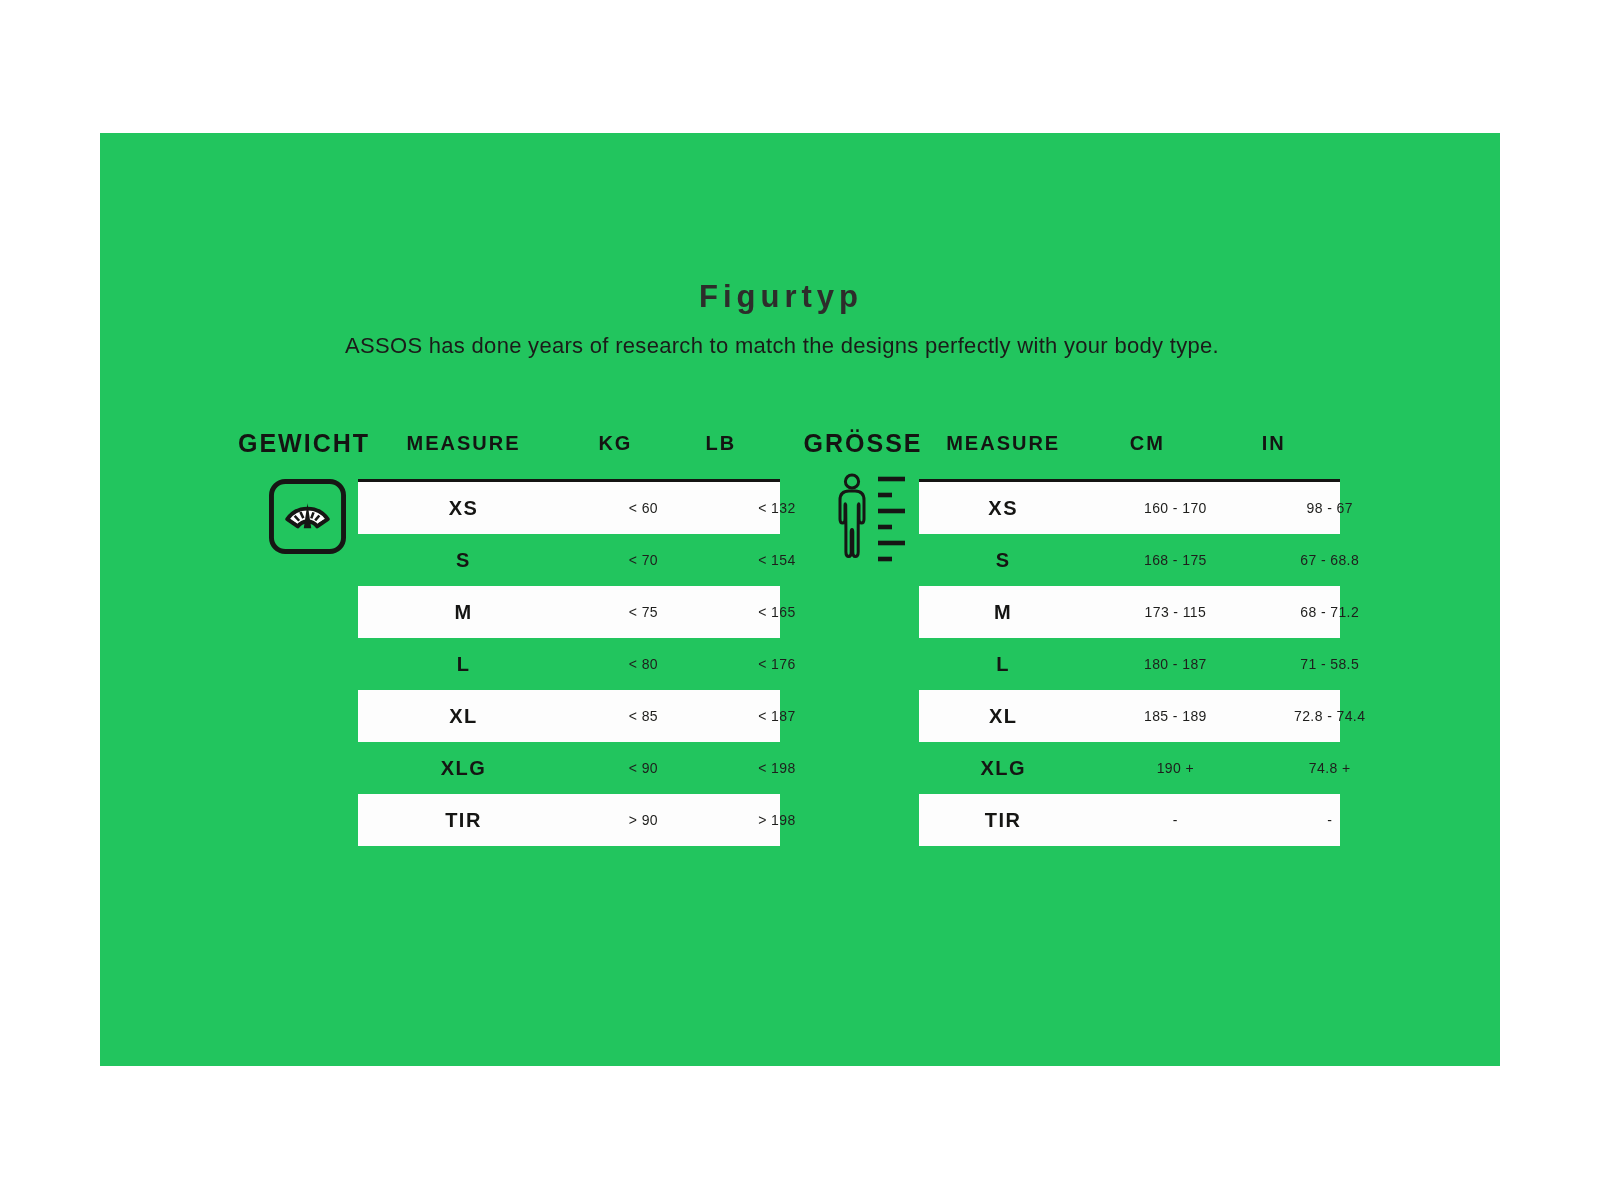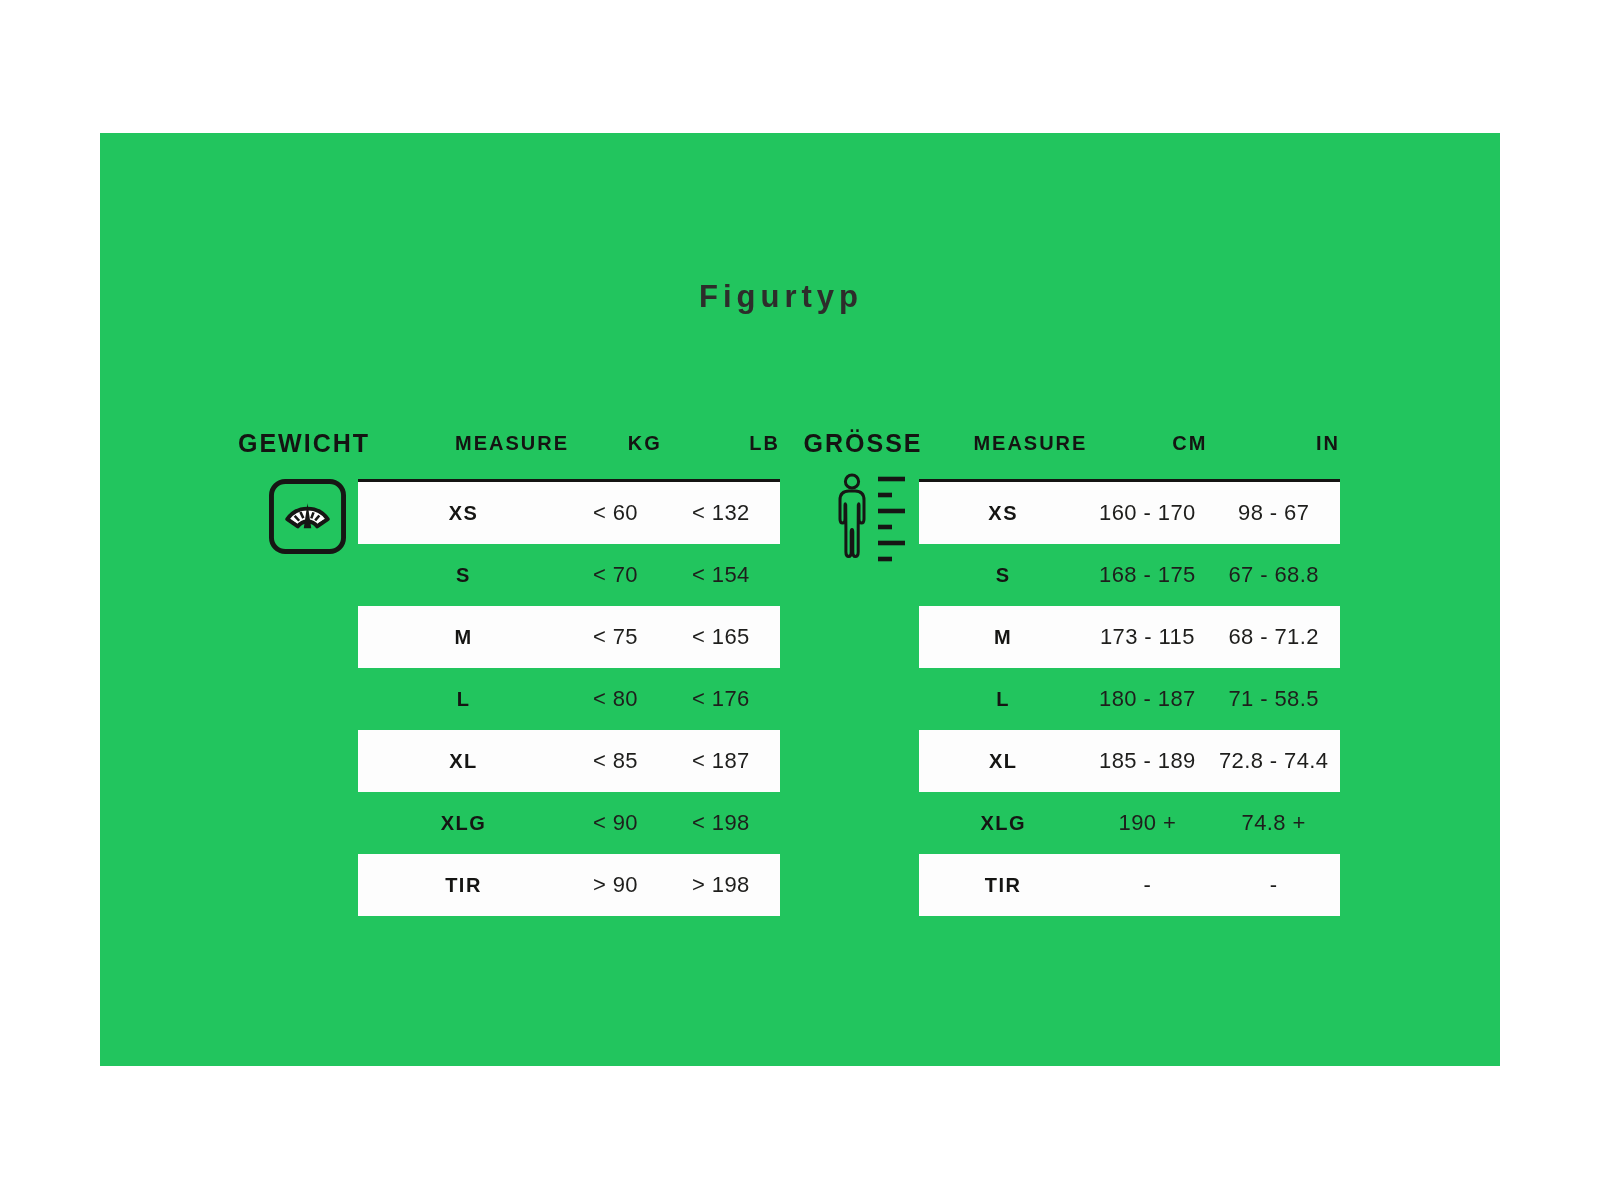--- a/index.html
+++ b/index.html
@@ -27,47 +27,48 @@
     transform:translateX(-50%);
     font-size:25px;font-weight:bold;letter-spacing:2px;color:#141412;
     white-space:nowrap;
   }
   .lbl-gewicht{left:204px;}
   .lbl-groesse{left:763px;}
   .hdr-grid{
     position:absolute;top:296px;height:28px;display:grid;align-items:center;
   }
   .hdr-grid span{
-    text-align:right;font-size:20px;font-weight:bold;letter-spacing:2px;color:#141412;
+    text-align:center;font-size:20px;font-weight:bold;letter-spacing:2px;color:#141412;
   }
   .hdr-left{left:258px;width:422px;grid-template-columns:50% 22% 28%;}
   .hdr-right{left:819px;width:421px;grid-template-columns:40% 28.5% 31.5%;}
   .stable{
     position:absolute;top:346px;border-top:3px solid #141412;
   }
   .stable-left{left:258px;width:422px;}
   .stable-right{left:819px;width:421px;}
   .trow{
-    display:grid;height:62px;align-items:center;
+    display:grid;height:52px;align-items:center;gap:28px;
   }
   .stable-left .trow{grid-template-columns:50% 22% 28%;}
   .stable-right .trow{grid-template-columns:40% 28.5% 31.5%;}
   .trow:nth-child(odd){background:#fdfdfd;}
-  .trow span{text-align:center;font-size:22px;letter-spacing:.4px;color:#1e1e1c;}
+  .trow span{text-align:center;font-size:14px;letter-spacing:.4px;color:#1e1e1c;}
   .trow .measure{font-weight:bold;font-size:20px;letter-spacing:1.5px;color:#151513;}
   .icon-box{position:absolute;}
   .icon-scale{left:168px;top:345px;width:79px;height:77px;}
   .icon-person{left:736px;top:339px;width:70px;height:94px;}
 </style>
 </head>
 <body>
 
 <div class="panel">
 
   <h1 class="title">Figurtyp</h1>
+  <p class="subtitle">ASSOS has done years of research to match the designs perfectly with your body type.</p>
 
   <div class="section-label lbl-gewicht">GEWICHT</div>
   <div class="hdr-grid hdr-left">
     <span>MEASURE</span>
     <span>KG</span>
     <span>LB</span>
   </div>
 
   <div class="section-label lbl-groesse">GRÖSSE</div>
   <div class="hdr-grid hdr-right">

